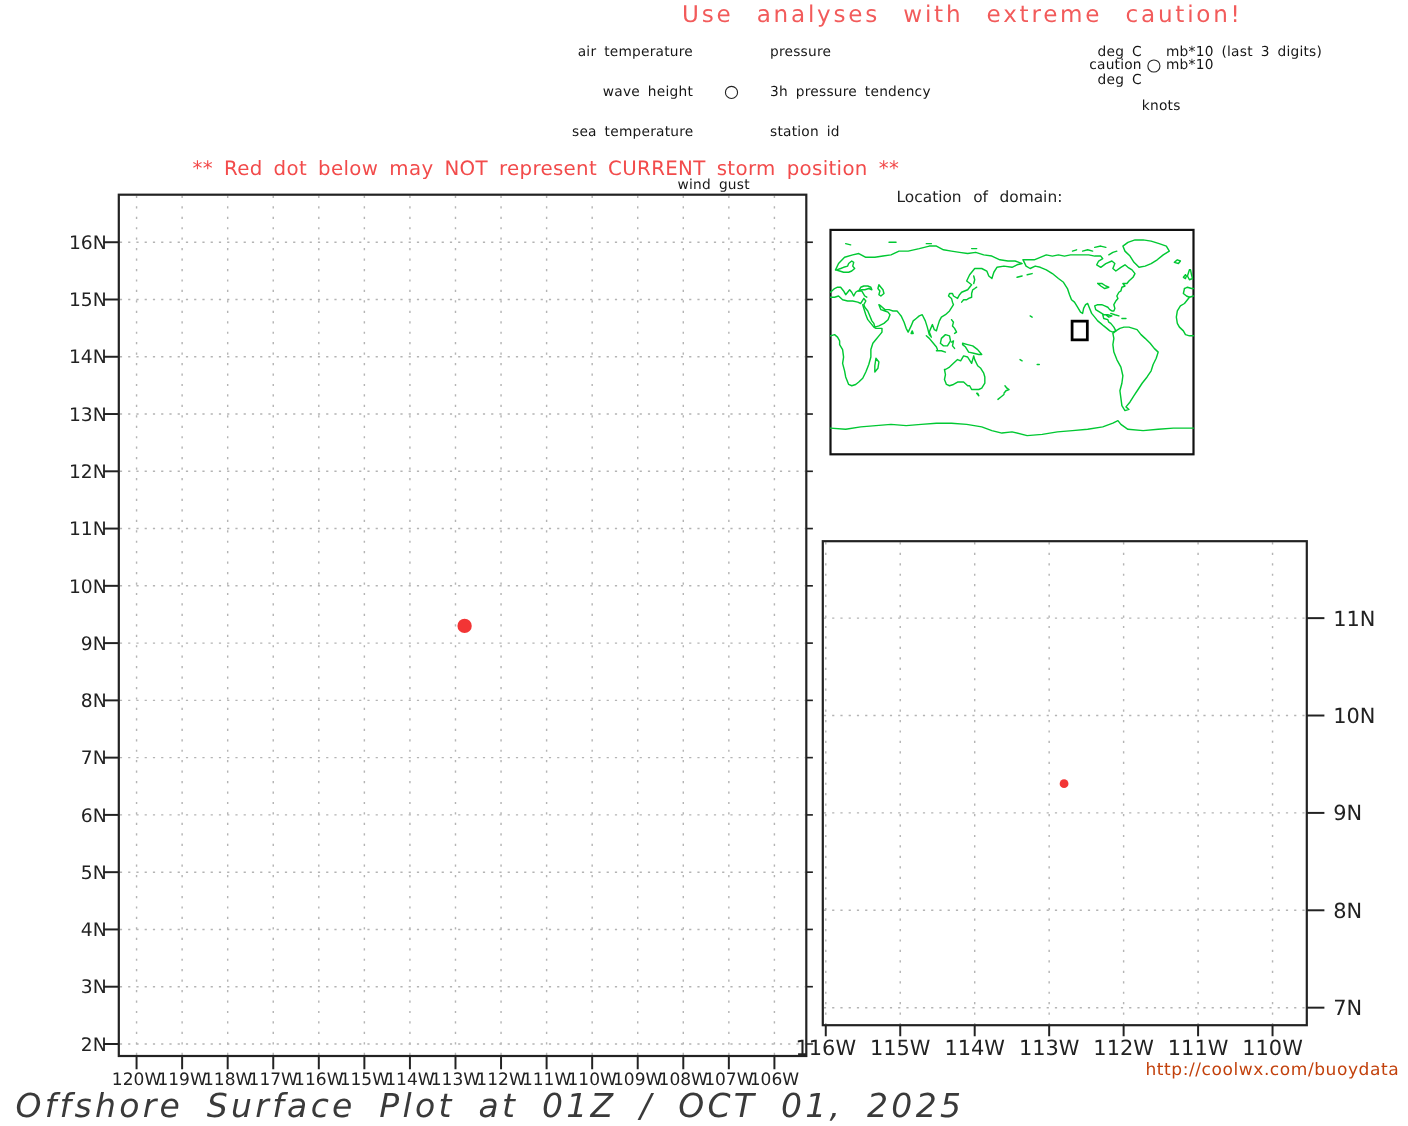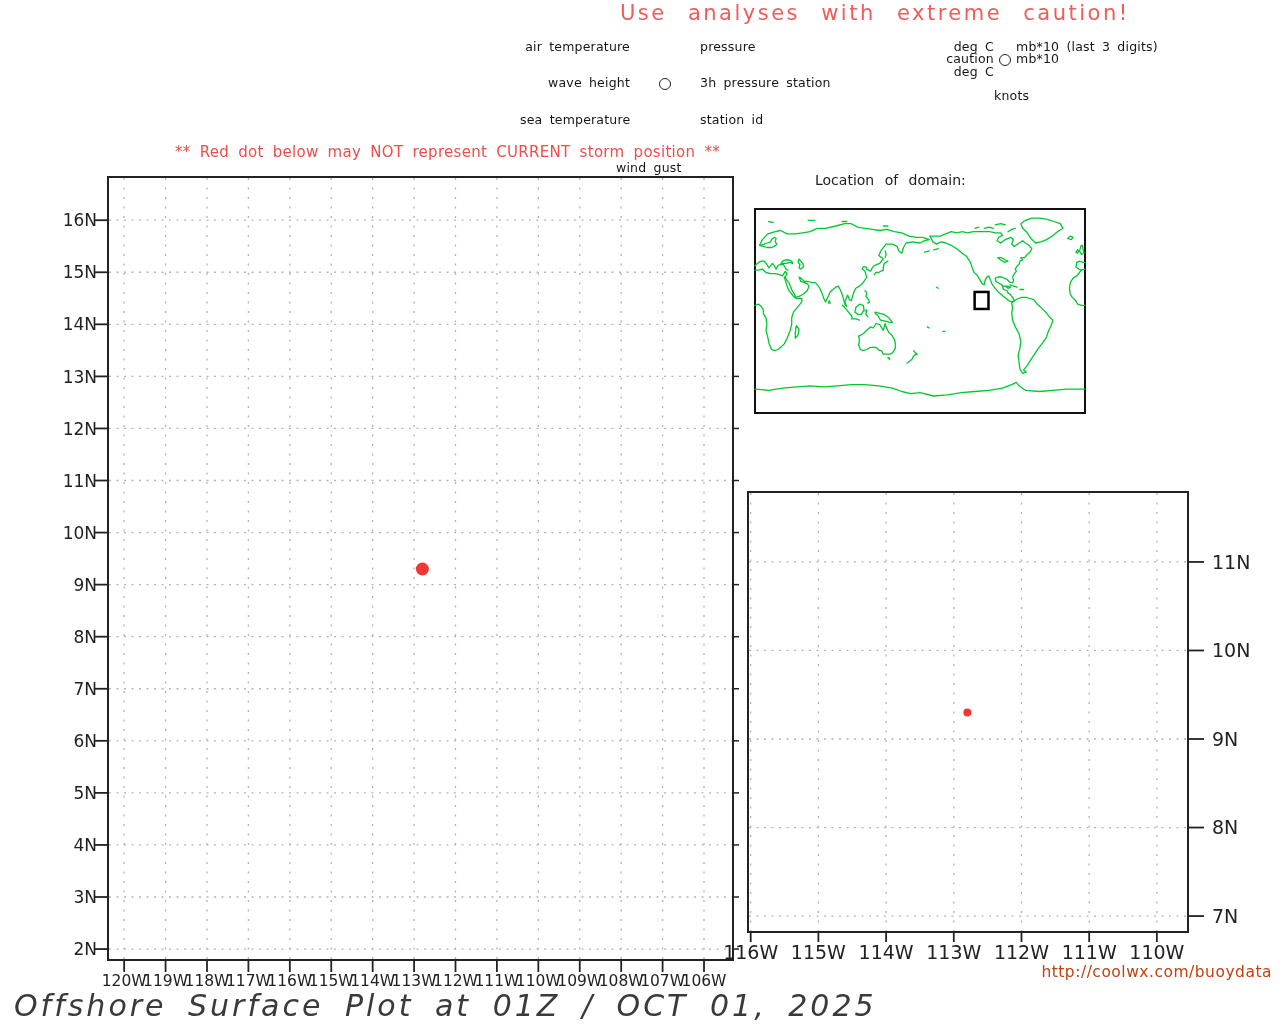--- a/index.html
+++ b/index.html
@@ -9,27 +9,27 @@
   
   .hdr{left:12px;top:5px;font-size:13px;line-height:18.5px;letter-spacing:.2px;word-spacing:3px;white-space:pre;}
   .red-lt{color:#f25b5b;}
   .red-bold{color:#ee2525;font-weight:bold;}
   
   .caution{left:620px;top:1px;font-size:21px;letter-spacing:2.5px;word-spacing:12px;color:#f25b5b;white-space:pre;}
   
   .legend{display:grid;font-size:12.5px;line-height:12.4px;letter-spacing:.2px;word-spacing:3px;
           grid-auto-rows:12.4px;align-items:center;white-space:pre;color:#161616;}
   .lg-station{left:520px;top:41px;grid-template-columns:110px 22px auto;gap:24px;}
-  .lg-units{left:944px;top:41px;grid-template-columns:50px 22px auto;}
+  .lg-units{left:988px;top:41px;grid-template-columns:50px 22px auto;}
   .cell-r{text-align:right;}
   .cell-l{text-align:left;}
   .circ{width:12px;height:12px;border:1.4px solid #222;border-radius:50%;box-sizing:border-box;margin:0 auto;}
   .lg-span{grid-column:1 / 4;margin-top:24px;}
   
-  .warn{left:175px;top:143px;font-size:15px;color:#f24b4b;letter-spacing:.3px;word-spacing:4px;white-space:pre;}
+  .warn{left:175px;top:143px;font-size:18px;color:#f24b4b;letter-spacing:.3px;word-spacing:4px;white-space:pre;}
   
   .inset-title{left:815px;top:172px;font-size:14px;word-spacing:6px;color:#222;white-space:pre;}
   
   .ftitle{left:14px;top:988px;font-size:30px;letter-spacing:3px;word-spacing:9px;color:#3a3a3a;white-space:pre;font-style:italic;}
   .furl{right:8px;top:963px;font-size:15.5px;color:#c2410c;letter-spacing:.5px;white-space:pre;}
   svg text{font-family:"DejaVu Sans",sans-serif;fill:#222;}
   #overlay{position:absolute;left:0;top:0;}
 </style>
 </head>
 <body>
@@ -238,21 +238,21 @@
 
   <div class="abs caution">Use analyses with extreme caution!</div>
 
   <div class="abs legend lg-station">
     <div class="cell-r">air temperature</div>
     <div></div>
     <div class="cell-l">pressure</div>
 
     <div class="cell-r">wave height</div>
     <div><div class="circ"></div></div>
-    <div class="cell-l">3h pressure station</div>
+    <div class="cell-l">3h pressure tendency</div>
 
     <div class="cell-r">sea temperature</div>
     <div></div>
     <div class="cell-l">station id</div>
 
     <div class="lg-span" style="padding-left:96px;">wind gust</div>
   </div>
 
   <div class="abs legend lg-units">
     <div class="cell-r">deg C</div>

